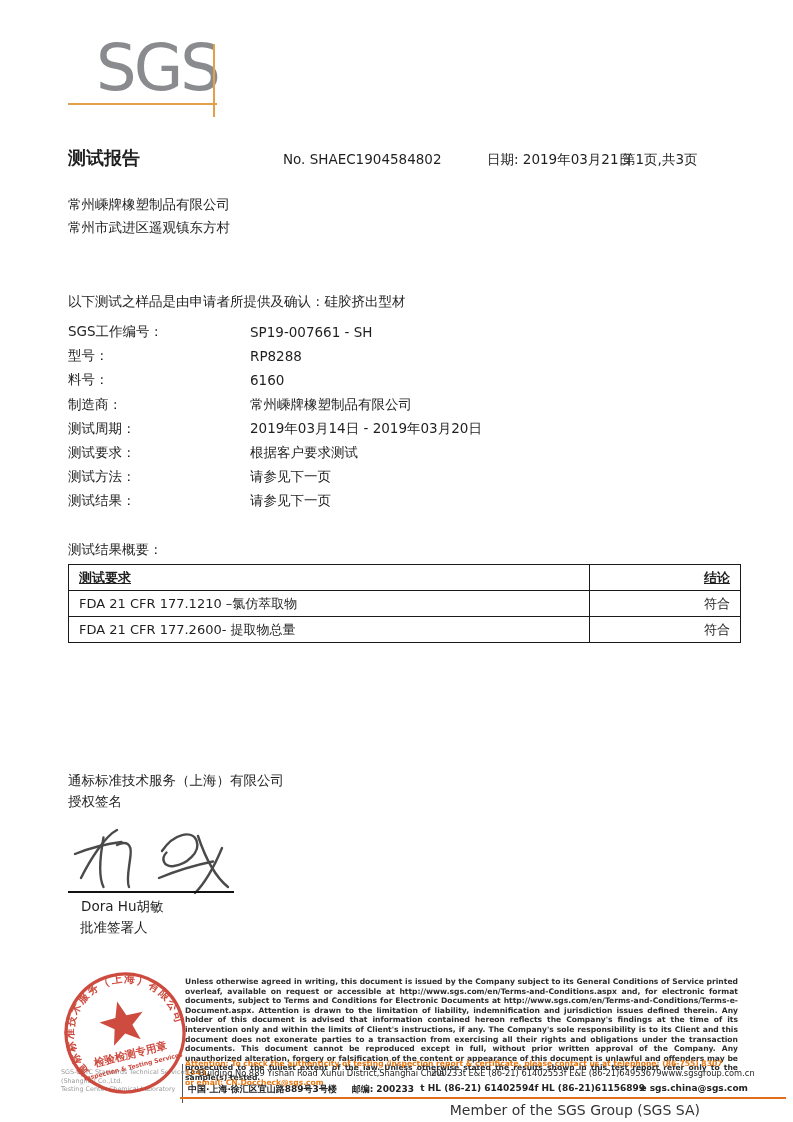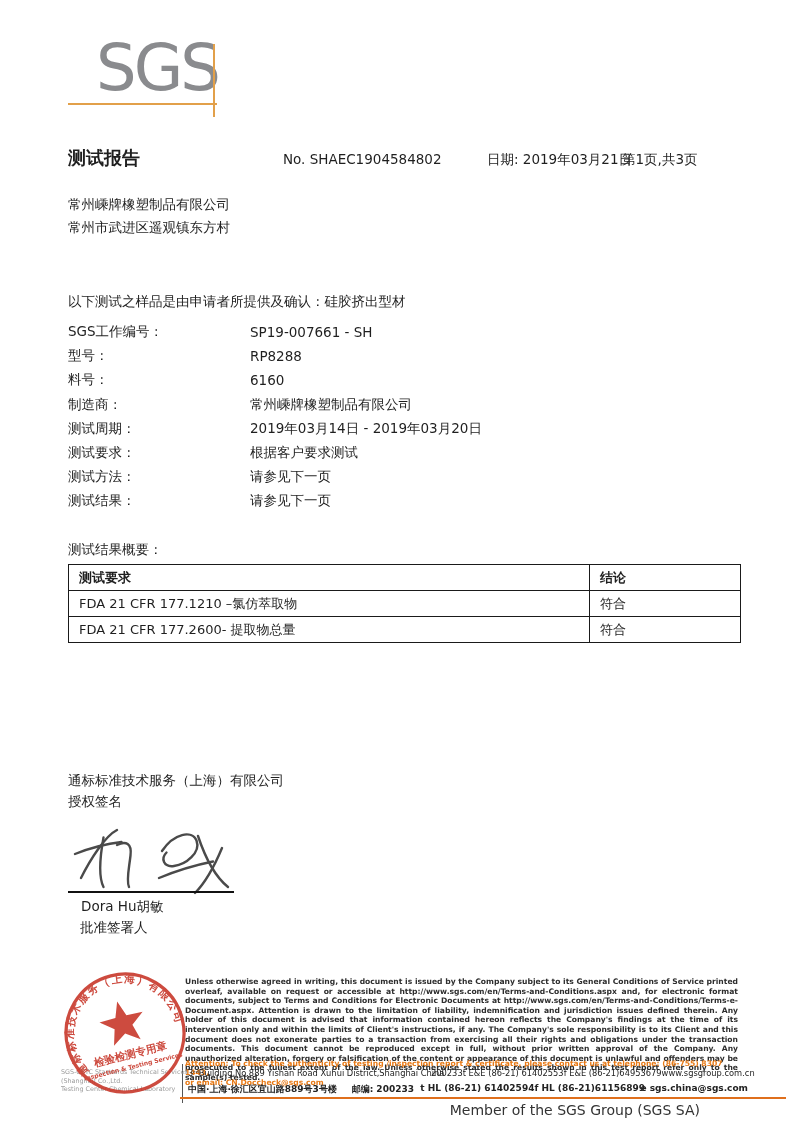--- a/index.html
+++ b/index.html
@@ -21,22 +21,22 @@
   .applicant{position:absolute;left:68px;top:193px;font-size:13.5px;line-height:23px;}
   
   .intro{position:absolute;left:68px;top:293px;font-size:13.5px;}
   
   .fields{position:absolute;left:68px;top:320px;width:600px;font-size:13.5px;}
   .field-row{display:grid;grid-template-columns:182px auto;height:24.2px;align-items:center;}
   
   .summary-heading{position:absolute;left:68px;top:541px;font-size:13.5px;}
   .summary-table{position:absolute;left:68px;top:564px;width:673px;border-collapse:collapse;font-size:13px;}
   .summary-table th,.summary-table td{border:1.5px solid #1a1a1a;padding:3px 10px;height:19px;}
-  .summary-table th{font-weight:bold;text-align:left;}
-  .summary-table th.c2,.summary-table td.c2{width:130px;text-align:left;margin-top:20px;}
+  .summary-table th{font-weight:bold;text-align:left;text-decoration:underline;}
+  .summary-table th.c2,.summary-table td.c2{width:130px;text-align:right;margin-top:20px;}
   
   .sig-company{position:absolute;left:68px;top:770px;font-size:13.5px;line-height:21px;}
   .sig-draw{position:absolute;left:72px;top:818px;}
   .sig-line{position:absolute;left:68px;top:891px;width:166px;height:2px;background:#111;}
   .sig-name{position:absolute;left:68px;top:898px;font-size:13.5px;margin-left:13px;}
   .sig-title{position:absolute;left:68px;top:919px;font-size:13.5px;margin-left:12px;}
   
   .disclaimer{position:absolute;left:185px;top:977px;width:553px;font-size:7.6px;line-height:9.6px;
     text-align:justify;color:#2e2e2e;font-weight:700;}
   .attention{position:absolute;left:185px;top:1059px;width:553px;font-size:7.6px;line-height:9.4px;

